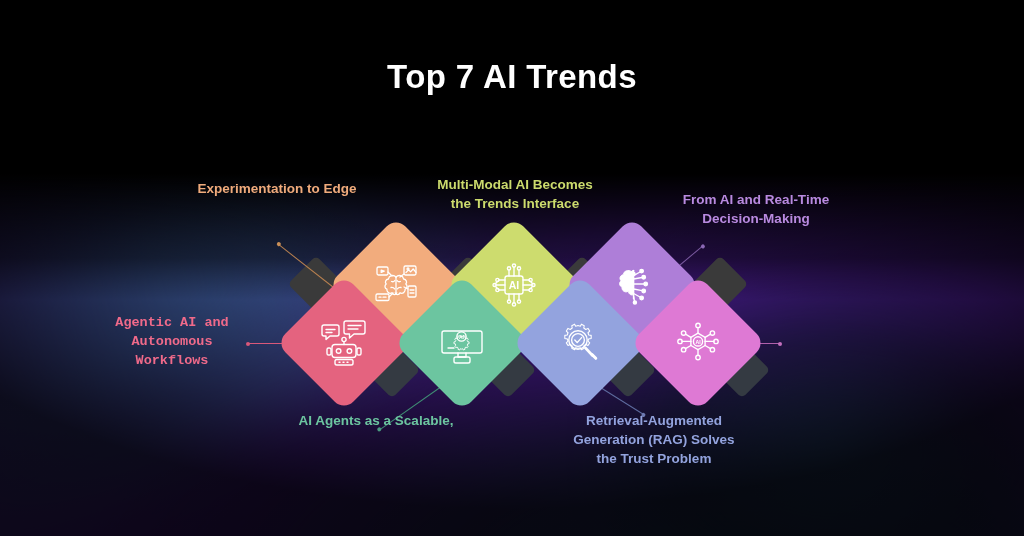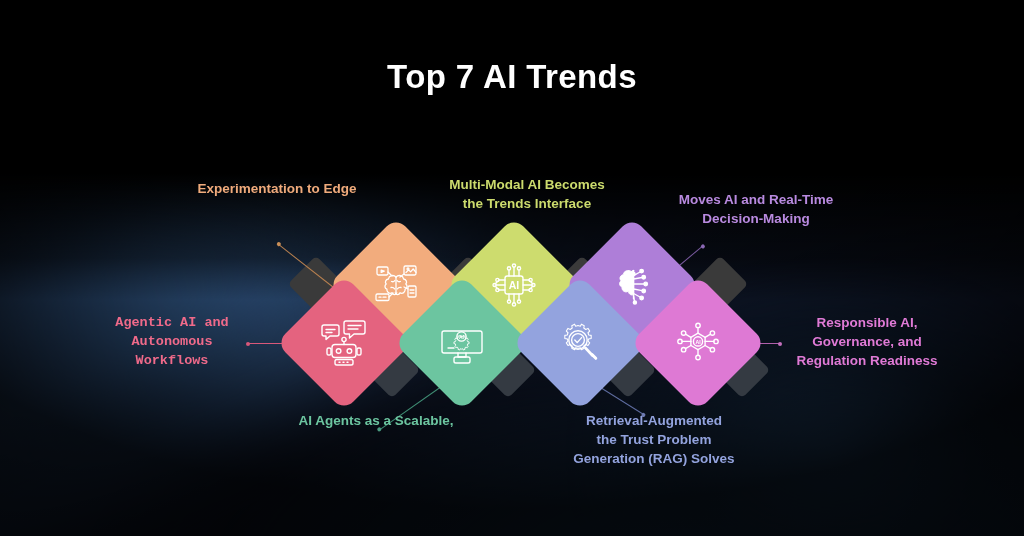--- a/index.html
+++ b/index.html
@@ -5,21 +5,21 @@
   * { margin:0; padding:0; box-sizing:border-box; }
   html, body { width:1024px; height:536px; overflow:hidden; }
   body {
     font-family: "Liberation Sans", sans-serif;
     background:#000;
     position:relative;
   }
   #stage {
     position:relative;
     width:1024px; height:536px;
-    background:#0f172a;
+    background:#4c1d95;
     overflow:hidden;
   }
   
   .bg-layer { position:absolute; inset:0; pointer-events:none; }
   .glow-bottom-right {
     position:absolute;
     left:-60px; top:250px;
     width:1280px; height:560px;
     background:
       radial-gradient(ellipse 760px 300px at 62% 58%, rgba(30,62,96,0.95) 0%, rgba(22,46,72,0.62) 38%, rgba(10,20,32,0.14) 68%, rgba(0,0,0,0) 86%);
@@ -328,35 +328,30 @@
   </div>
 
   <div class="label c" style="left:164px; top:179px; width:226px; color:#f0ab7c;">
     <div>Experimentation to Edge</div>
   </div>
 
   <div class="label c" style="left:272px; top:411px; width:208px; color:#6cc5a0;">
     <div>AI Agents as a Scalable,</div>
   </div>
 
-  <div class="label c" style="left:418px; top:175px; width:218px; color:#ccdb6d;">
+  <div class="label c" style="left:406px; top:175px; width:218px; color:#ccdb6d;">
     <div>Multi-Modal AI Becomes</div>
     <div>the Trends Interface</div>
   </div>
 
   <div class="label c" style="left:548px; top:411px; width:212px; color:#93a3de;">
     <div>Retrieval-Augmented</div>
+    <div>Generation (RAG) Solves</div>
     <div>the Trust Problem</div>
-    <div>Generation (RAG) Solves</div>
   </div>
 
   <div class="label c" style="left:650px; top:190px; width:212px; color:#b98ae0;">
-    <div>Moves AI and Real-Time</div>
+    <div>From AI and Real-Time</div>
     <div>Decision-Making</div>
   </div>
 
-  <div class="label c" style="left:782px; top:313px; width:170px; color:#e07ad6;">
-    <div>Responsible AI,</div>
-    <div>Governance, and</div>
-    <div>Regulation Readiness</div>
-  </div>
 
 </div>
 
 </body></html>

